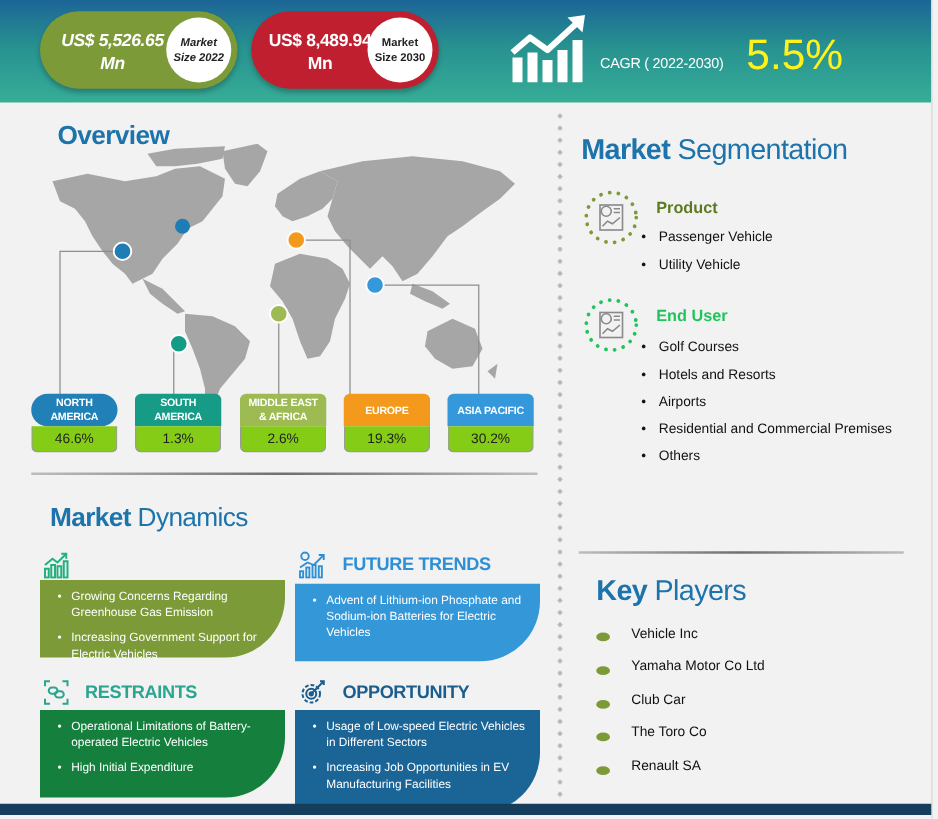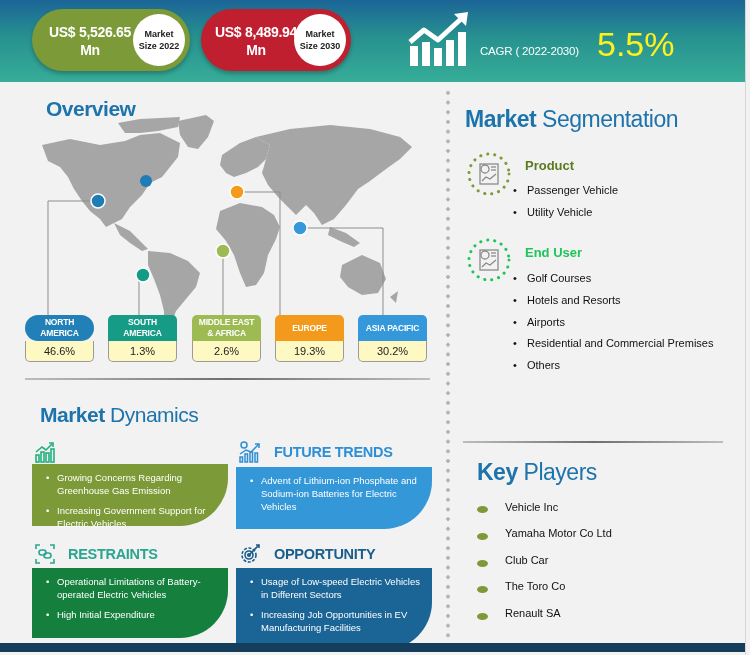--- a/index.html
+++ b/index.html
@@ -5,42 +5,42 @@
   * { box-sizing: border-box; margin: 0; padding: 0; }
   html, body { width: 750px; height: 655px; overflow: hidden; }
   body { background: #f2f2f2; font-family: "Liberation Sans", sans-serif; position: relative; color: #111; }
 
   
   .header { position: absolute; left: 0; top: 0; width: 745px; height: 82px;
     background: linear-gradient(to bottom, #1c6597 0%, #27918f 45%, #37ad98 100%); }
   .right-edge { position: absolute; left: 745px; top: 0; width: 5px; height: 655px; background: #f2f2f2; border-left: 1px solid #d6d6d6; }
   .pill { position: absolute; top: 9px; height: 62px; border-radius: 31px;
     box-shadow: 0 3px 4px rgba(0,0,0,0.25); }
-  .pill-green { left: 32px; width: 158px; background: #7d9a38; }
+  .pill-green { left: 32px; width: 158px; background: #7d9a38; font-style: italic; }
   .pill-red { left: 201px; width: 150px; background: #c01f30; }
   .pill .val { position: absolute; left: 10px; top: 14px; width: 96px; text-align: center;
     color: #fff; font-size: 14px; font-weight: bold; line-height: 18px; letter-spacing: -0.3px; }
   .pill-red .val { width: 90px; }
   .pill .circ { position: absolute; right: 5px; top: 5px; width: 52px; height: 52px; border-radius: 50%;
     background: #fff; display: flex; align-items: center; justify-content: center; text-align: center;
     font-size: 9px; font-weight: bold; line-height: 12px; color: #222; }
   .cagr-icon { position: absolute; left: 408px; top: 12px; width: 62px; height: 54px; }
   .cagr-label { position: absolute; left: 480px; top: 45px; color: #fff; font-size: 11.5px; letter-spacing: -0.2px; }
   .cagr-val { position: absolute; left: 597px; top: 26px; color: #fff21c; font-size: 34px; line-height: 36px; }
 
   
   .title { position: absolute; color: #1d73ab; font-size: 21px; letter-spacing: -0.5px; }
   .title b { font-weight: bold; }
 
   
   .map { position: absolute; left: 30px; top: 115px; width: 400px; height: 215px; }
   .region { position: absolute; top: 315px; width: 69px; height: 47px; }
   .region .rh { height: 26px; border-radius: 5px 5px 0 0; color: #fff; font-size: 8.5px; font-weight: bold;
     display: flex; align-items: center; justify-content: center; text-align: center; line-height: 11px; letter-spacing: -0.2px; }
-  .region .rv { height: 21px; background: #fef9c3; border: 1px solid #9a9a9a; border-top: none; border-radius: 0 0 5px 5px;
+  .region .rv { height: 21px; background: #84cc16; border: 1px solid #9a9a9a; border-top: none; border-radius: 0 0 5px 5px;
     text-align: center; font-size: 11px; line-height: 20px; color: #222; }
 
   .hsep { position: absolute; height: 2px; background: linear-gradient(to right, #bdbdbd, #6f6f6f 50%, #bdbdbd); }
   .vdots { position: absolute; left: 446px; top: 88px; width: 4px; height: 562px;
     background-image: radial-gradient(circle, #b5b5b5 1.6px, transparent 1.8px);
     background-size: 4px 9.7px; }
 
   
   .dyn-head { position: absolute; display: flex; align-items: center; font-weight: bold; font-size: 14.5px; letter-spacing: -0.3px; }
   .dyn-head svg { margin-right: 12px; }

